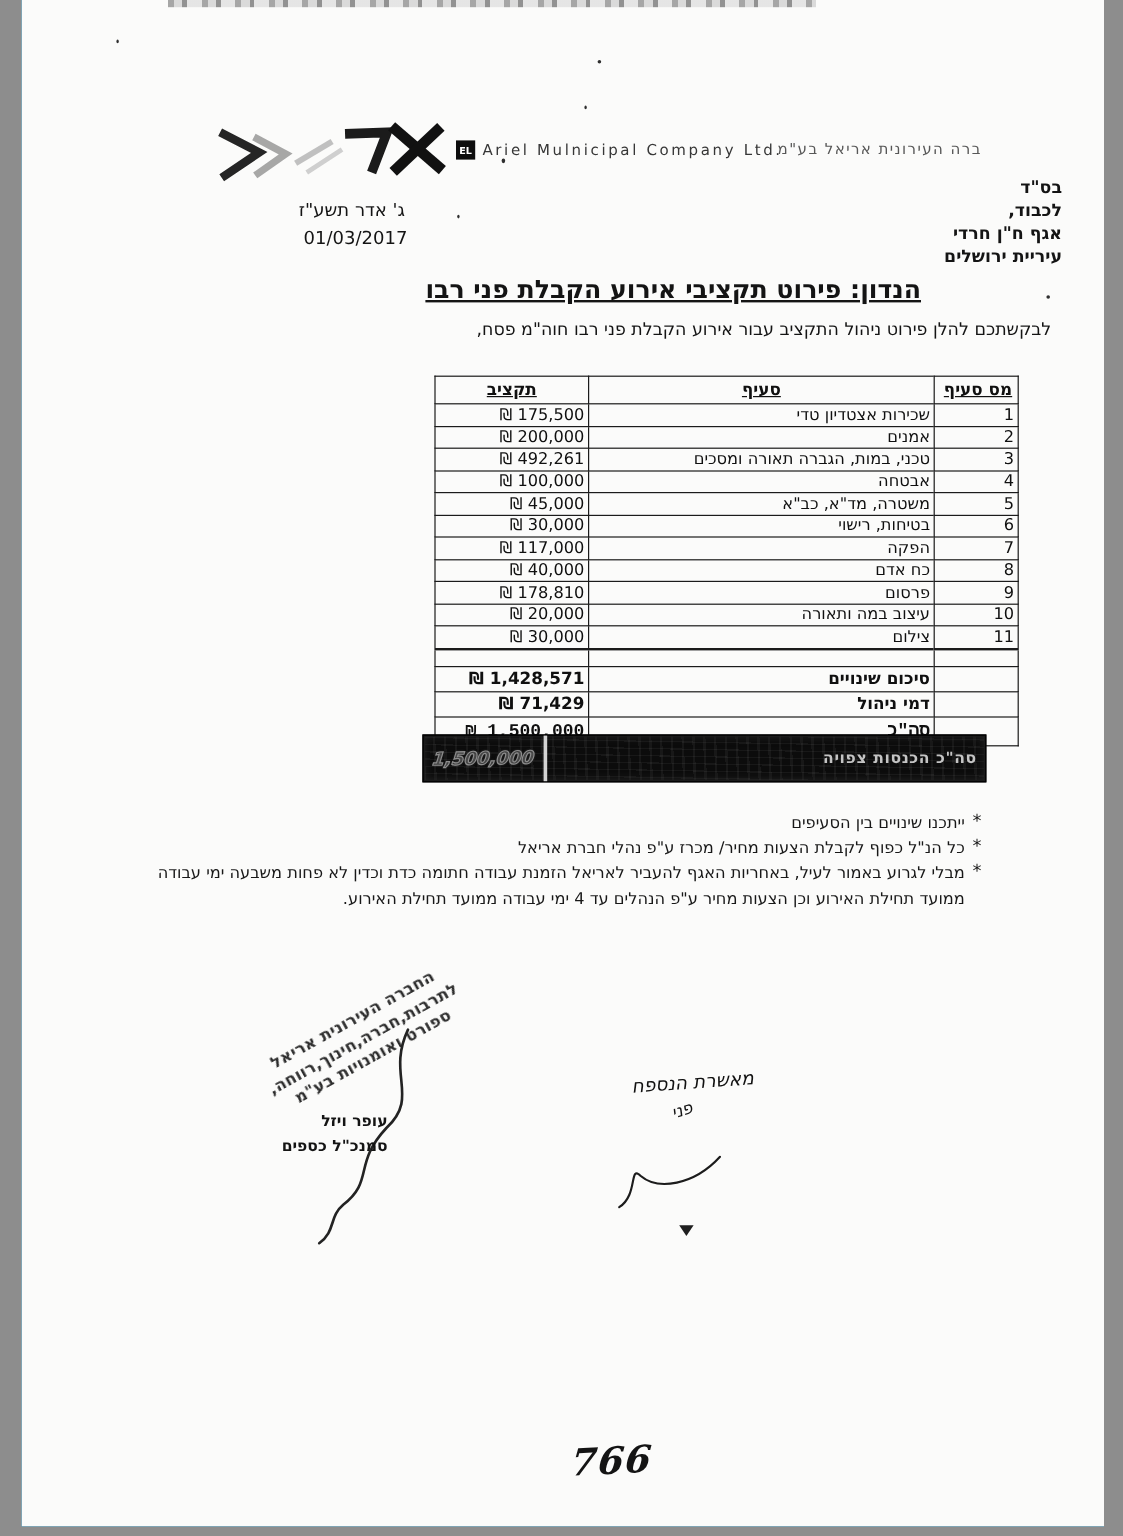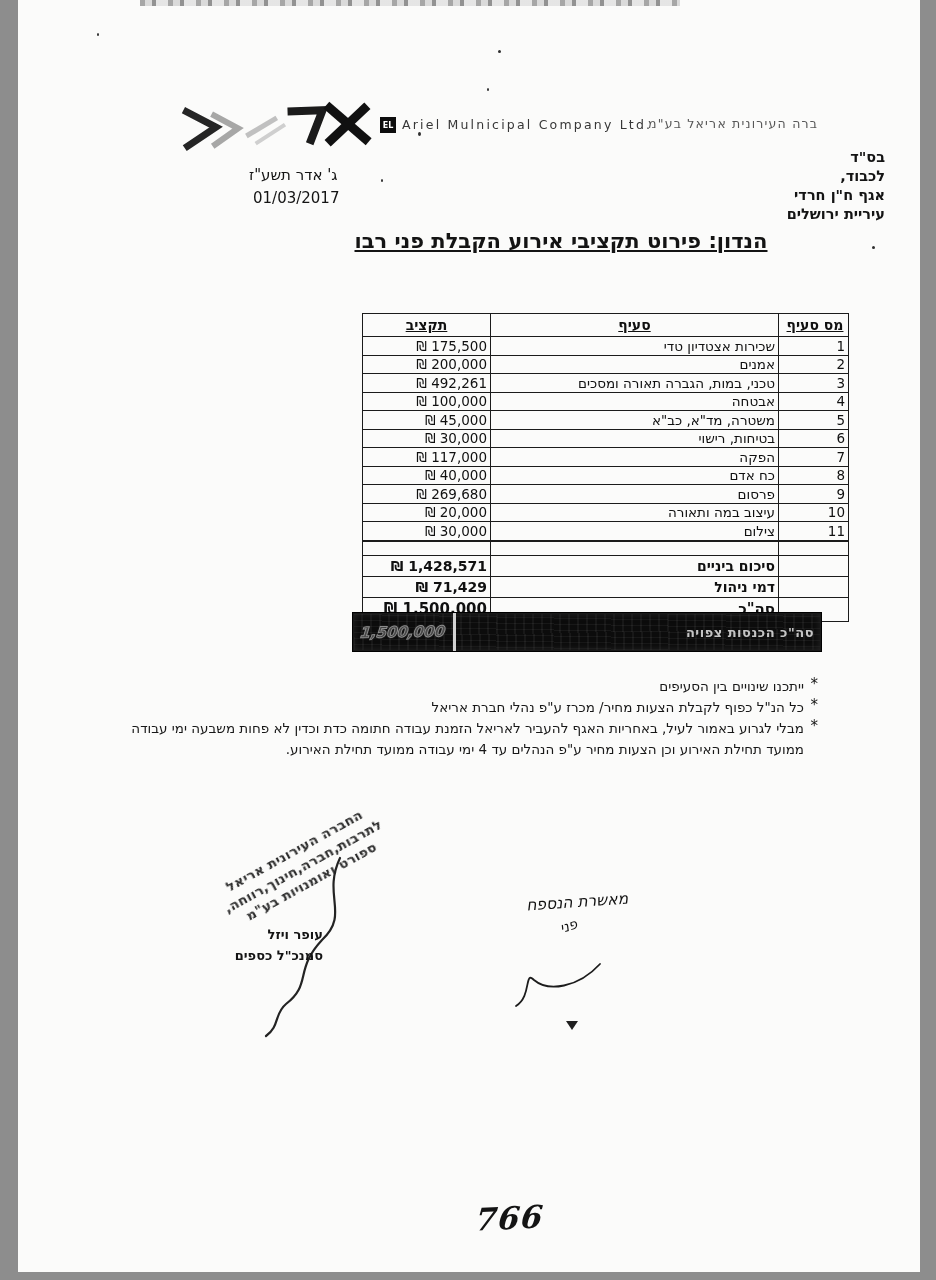--- a/index.html
+++ b/index.html
@@ -31,21 +31,21 @@
   .tbl-wrap{position:absolute;left:362px;top:313px;}
   table.budget{border-collapse:collapse;direction:rtl;}
   .budget th,.budget td{border:1.6px solid #1b1b1b;padding:0 3px;color:#101010;}
   .budget th{font-size:14px;font-weight:800;text-decoration:underline;text-align:center;height:22px;}
   .c-num{width:60px;text-align:right;padding-left:6px!important;}
   .c-item{width:272px;text-align:right;}
   .c-budget{width:112px;text-align:right;}
   tr.r-main td{height:17.5px;font-size:13.5px;}
   tr.r-spacer td{height:13px;border-top:2px solid #1b1b1b;}
   tr.r-sum td{height:20px;font-size:14px;font-weight:800;padding-left:12px;}
-  tr.r-total td{height:23px;font-size:15px;font-weight:800;}
+  tr.r-total td{height:23px;font-size:15px;font-weight:800;font-family:Liberation Mono, monospace;}
   .money{direction:ltr;unicode-bidi:isolate;}
 
   
   .redbar{position:absolute;left:352px;top:612px;width:468px;height:38px;background:#0c0c0c;
           border:1px solid #000;box-shadow:inset 0 0 0 1px #1a1a1a, inset 0 0 8px #2c2c2c;
           display:flex;direction:rtl;align-items:stretch;
           background-image:repeating-linear-gradient(88deg,rgba(255,255,255,.05) 0 2px,transparent 2px 9px),
                            repeating-linear-gradient(1deg,rgba(255,255,255,.05) 0 1px,transparent 1px 6px);}
   .redbar .lbl{flex:1;display:flex;align-items:center;justify-content:flex-start;padding:0 7px;
                color:#c4c4c4;font-size:13px;font-weight:700;letter-spacing:.5px;filter:blur(.35px);}
@@ -122,20 +122,21 @@
   <div class="addr">
     <div>בס"ד</div>
     <div>לכבוד,</div>
     <div>אגף ח"ן חרדי</div>
     <div>עיריית ירושלים</div>
   </div>
 
   <div class="subject">הנדון: פירוט תקציבי אירוע הקבלת פני רבו</div>
 
   <div class="intro">
+    <div>לבקשתכם להלן פירוט ניהול התקציב עבור אירוע הקבלת פני רבו חוה"מ פסח,</div>
   </div>
 
   <div class="tbl-wrap">
     <table class="budget">
       <tbody>
           <tr>
         <th class="c-num">מס סעיף</th>
         <th class="c-item">סעיף</th>
         <th class="c-budget">תקציב</th>
       </tr>
@@ -175,40 +176,40 @@
             <td class="c-budget"><span class="money">₪ 117,000</span></td>
           </tr>
       <tr class="r-main">
             <td class="c-num">8</td>
             <td class="c-item">כח אדם</td>
             <td class="c-budget"><span class="money">₪ 40,000</span></td>
           </tr>
       <tr class="r-main">
             <td class="c-num">9</td>
             <td class="c-item">פרסום</td>
-            <td class="c-budget"><span class="money">₪ 269,680</span></td>
+            <td class="c-budget"><span class="money">₪ 178,810</span></td>
           </tr>
       <tr class="r-main">
             <td class="c-num">10</td>
             <td class="c-item">עיצוב במה ותאורה</td>
             <td class="c-budget"><span class="money">₪ 20,000</span></td>
           </tr>
       <tr class="r-main">
             <td class="c-num">11</td>
             <td class="c-item">צילום</td>
             <td class="c-budget"><span class="money">₪ 30,000</span></td>
           </tr>
       <tr class="r-spacer">
             <td class="c-num"></td>
             <td class="c-item"></td>
             <td class="c-budget"></td>
           </tr>
       <tr class="r-sum">
             <td class="c-num"></td>
-            <td class="c-item">סיכום ביניים</td>
+            <td class="c-item">סיכום שינויים</td>
             <td class="c-budget"><span class="money">₪ 1,428,571</span></td>
           </tr>
       <tr class="r-sum">
             <td class="c-num"></td>
             <td class="c-item">דמי ניהול</td>
             <td class="c-budget"><span class="money">₪ 71,429</span></td>
           </tr>
       <tr class="r-total">
             <td class="c-num"></td>
             <td class="c-item">סה"כ</td>

